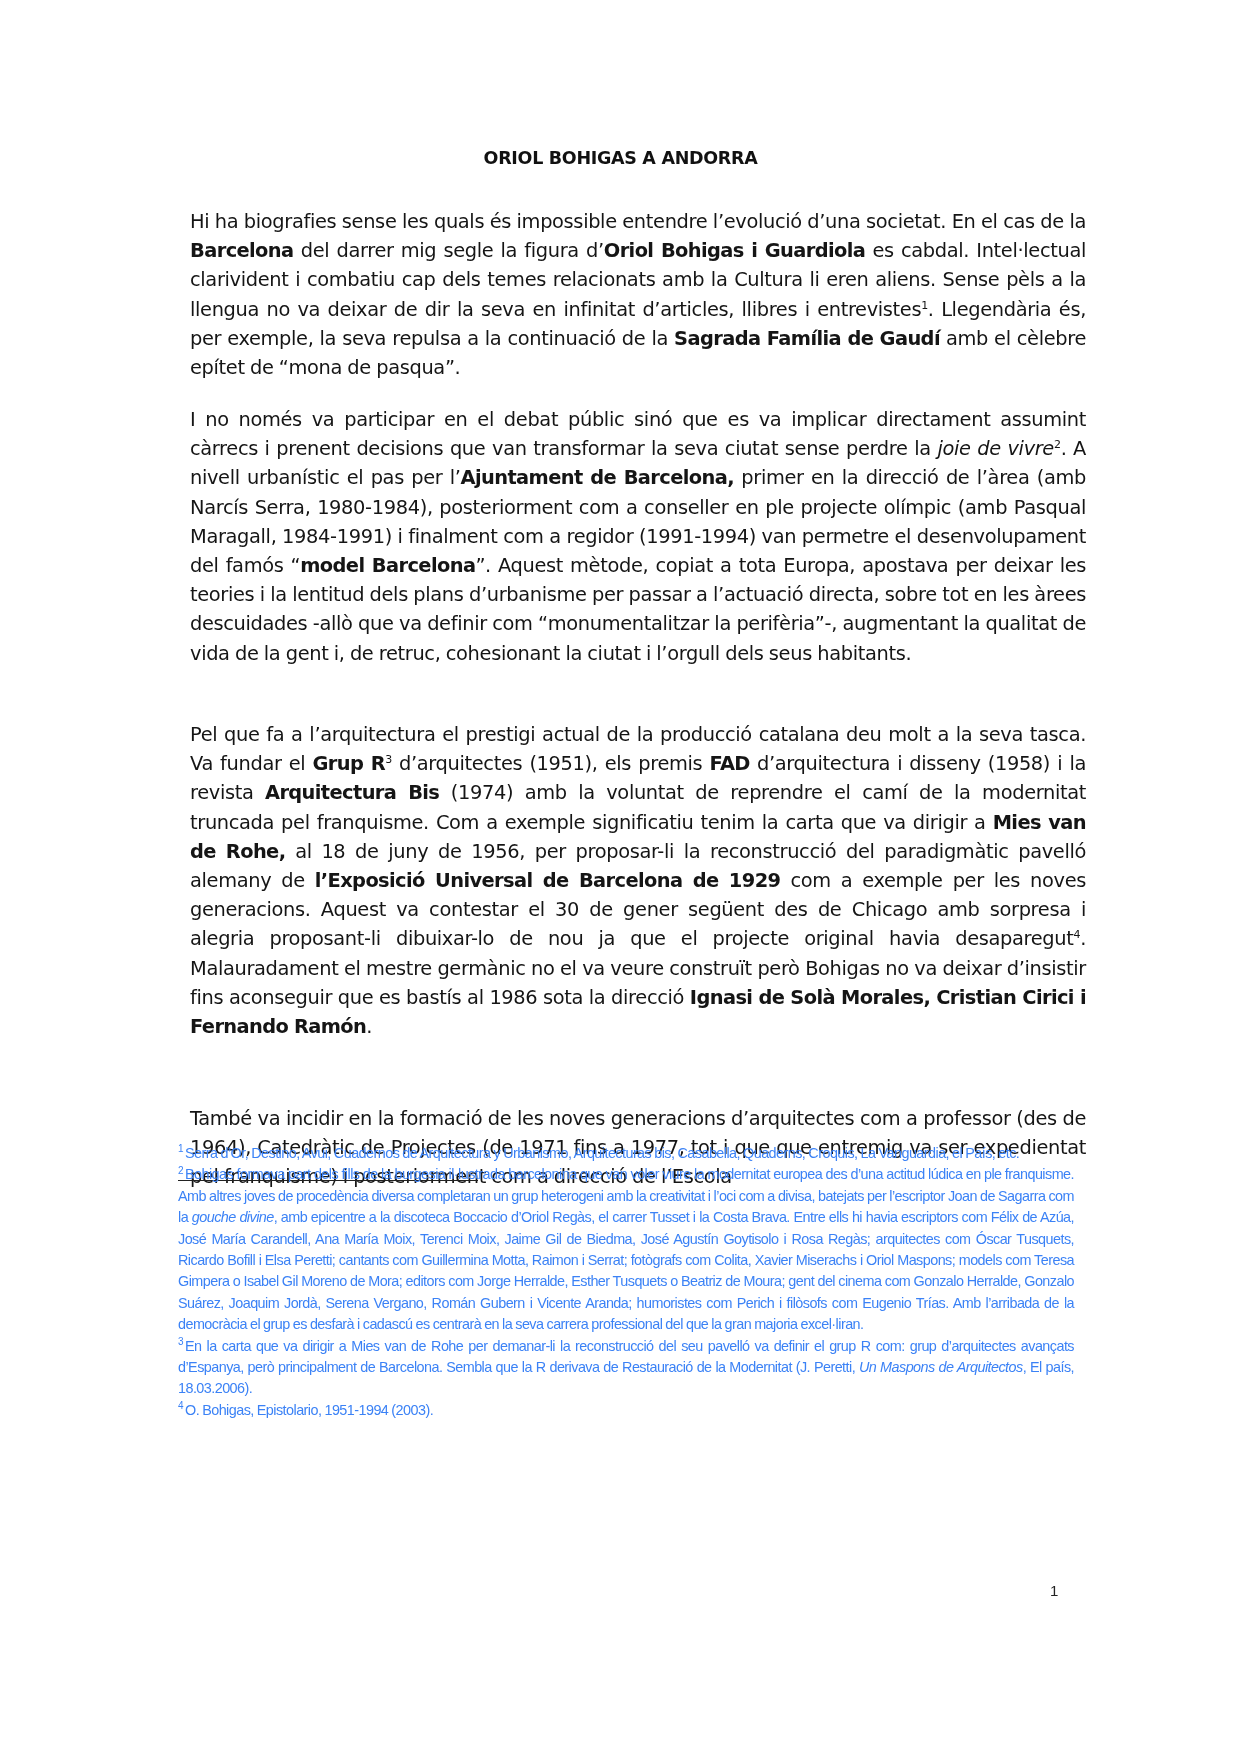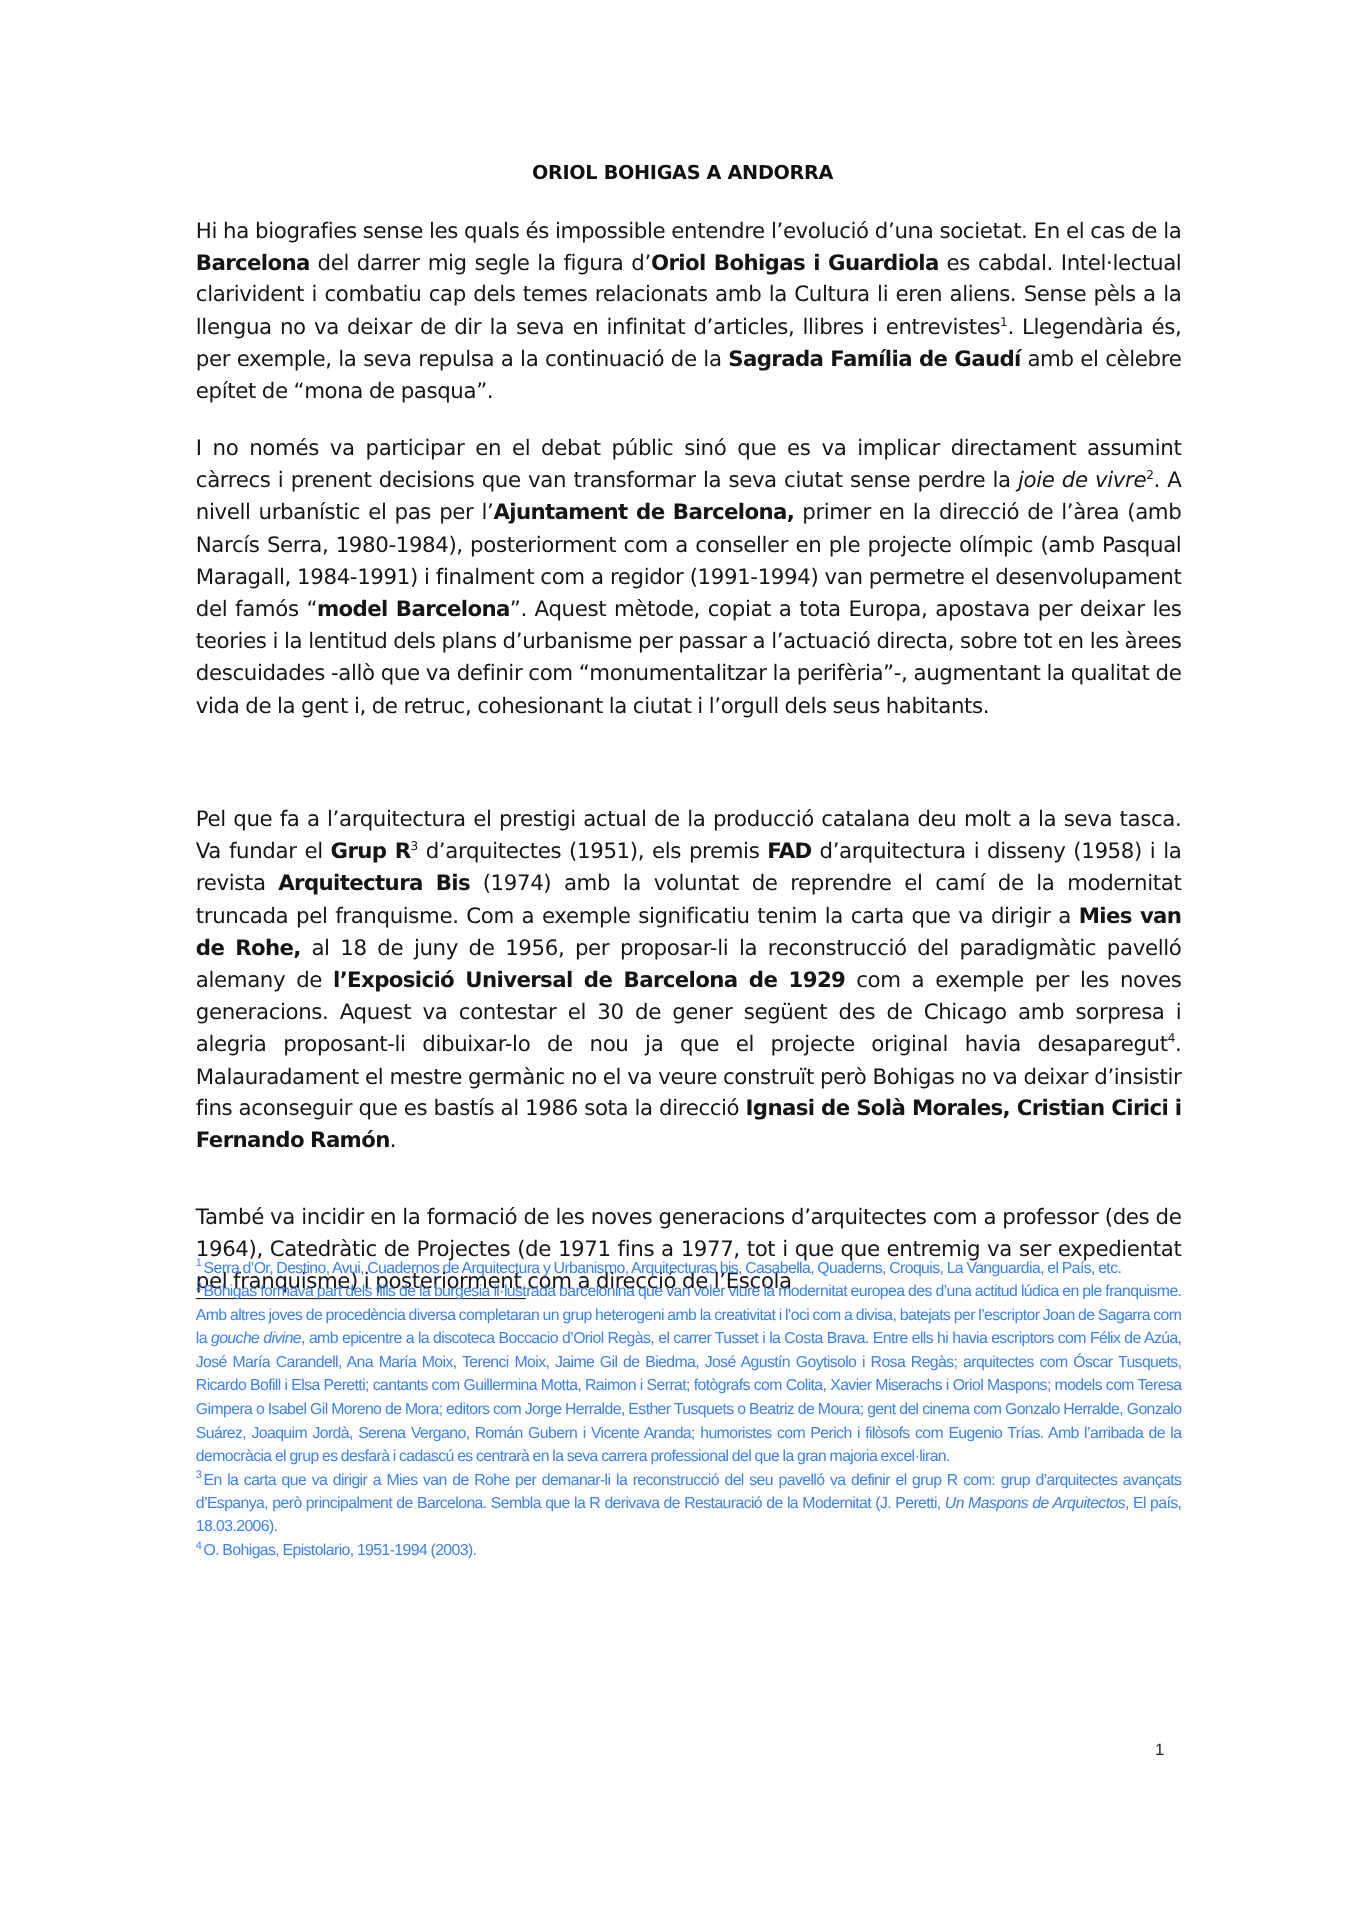--- a/index.html
+++ b/index.html
@@ -32,28 +32,28 @@
       position: absolute;
       left: 178px;
       width: 896px;
       font-family: "DejaVu Sans", sans-serif;
       font-size: 19.4px;
       line-height: 29.2px;
       text-align: justify;
       letter-spacing: -0.35px;
       word-spacing: -0.5px;
       color: #151515;
-      margin: 0;
+      margin: 12px;
     }
     .body-text b { font-weight: bold; letter-spacing: -0.6px; }
     .body-text i { font-style: italic; }
     .body-text sup { font-size: 11px; line-height: 0; vertical-align: super; }
     #p1 { top: 195px; }
     #p2 { top: 393px; }
-    #p3 { top: 730px; }
+    #p3 { top: 708px; }
     #p4 { top: 1092px; }
 
     .fn-rule {
       position: absolute;
       left: 178px;
       top: 1180px;
       width: 300px;
       height: 1px;
       background: #222;
     }

